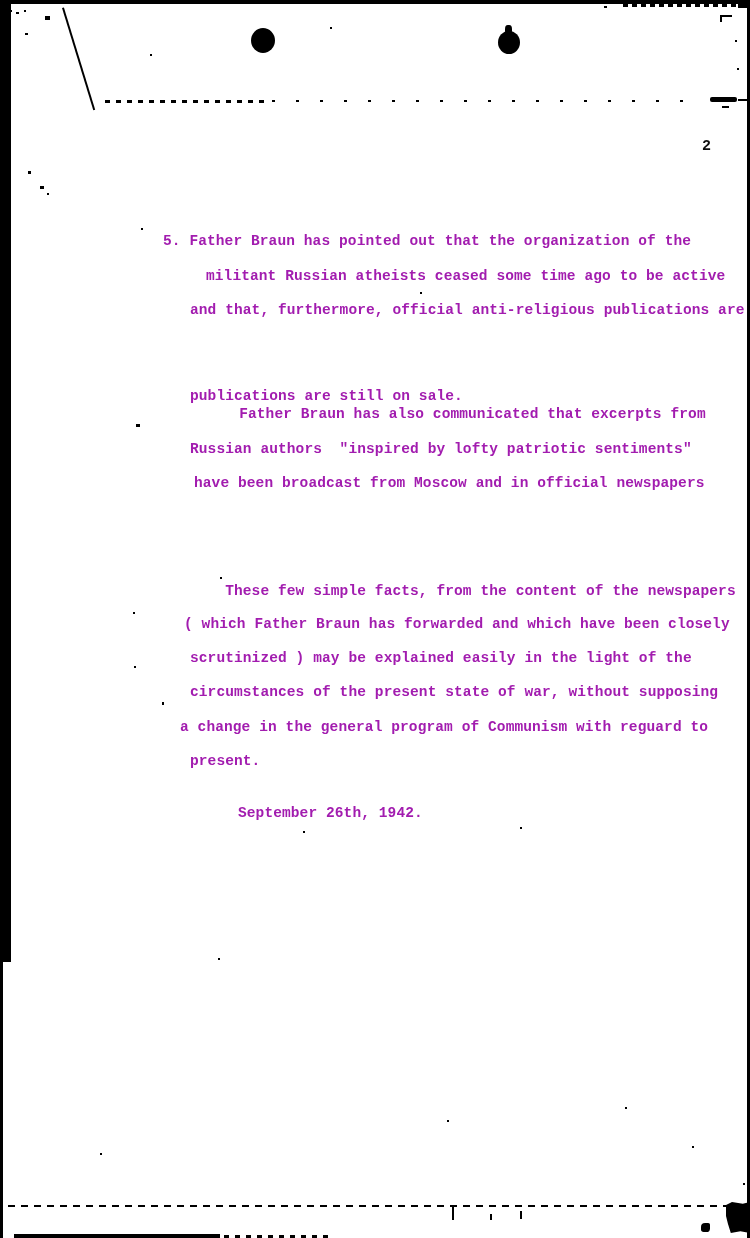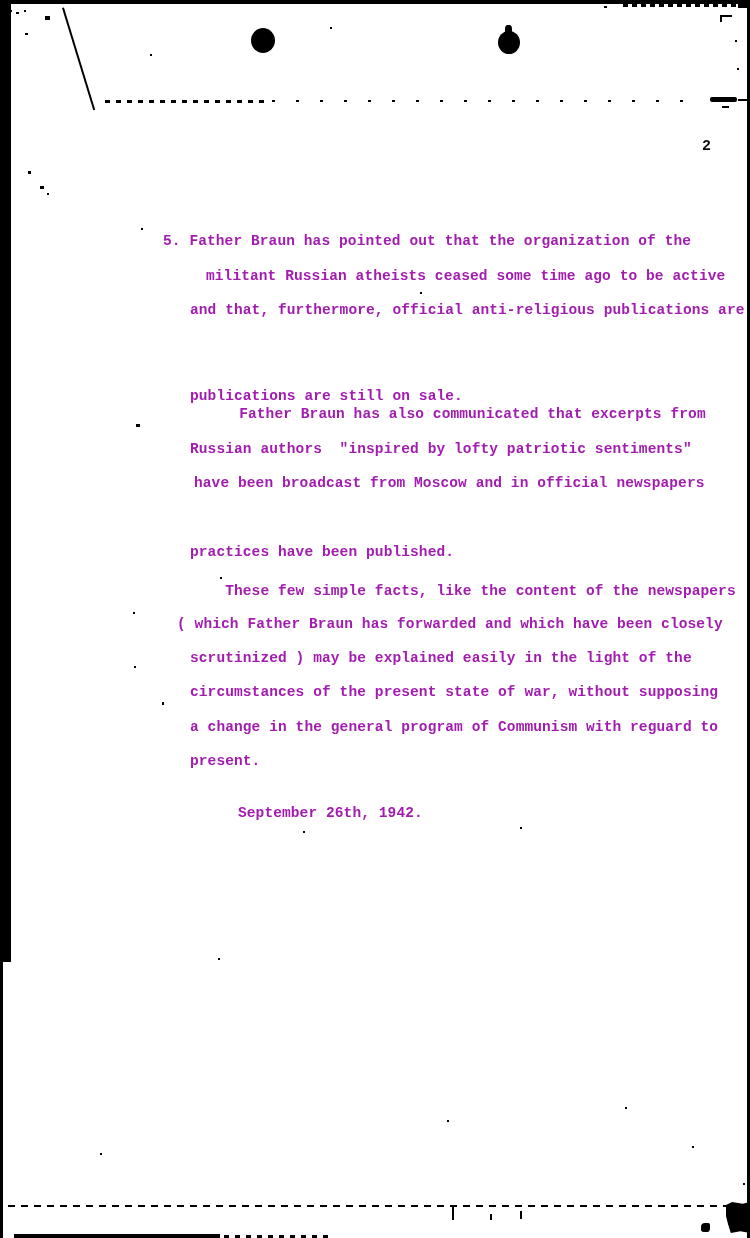--- a/index.html
+++ b/index.html
@@ -66,26 +66,25 @@
 
   <div class="pageno">2</div>
 
   <div class="tline" style="left:163px;top:233px;">5. Father Braun has pointed out that the organization of the</div>
   <div class="tline" style="left:206px;top:268px;">militant Russian atheists ceased some time ago to be active</div>
   <div class="tline" style="left:190px;top:302px;">and that, furthermore, official anti-religious publications are</div>
   <div class="tline" style="left:190px;top:388px;">publications are still on sale.</div>
   <div class="tline" style="left:204px;top:406px;font-family:Liberation Mono, monospace;">    Father Braun has also communicated that excerpts from</div>
   <div class="tline" style="left:190px;top:441px;">Russian authors  "inspired by lofty patriotic sentiments"</div>
   <div class="tline" style="left:174px;top:475px;margin-left:20px;">have been broadcast from Moscow and in official newspapers</div>
-  <div class="tline" style="left:190px;top:544px;">practices have been published.</div>
-  <div class="tline" style="left:190px;top:583px;">    These few simple facts, like the content of the newspapers</div>
-  <div class="tline" style="left:177px;top:616px;">( which Father Braun has forwarded and which have been closely</div>
+  <div class="tline" style="left:190px;top:583px;">    These few simple facts, from the content of the newspapers</div>
+  <div class="tline" style="left:184px;top:616px;">( which Father Braun has forwarded and which have been closely</div>
   <div class="tline" style="left:190px;top:684px;">circumstances of the present state of war, without supposing</div>
   <div class="tline" style="left:190px;top:650px;">scrutinized ) may be explained easily in the light of the</div>
-  <div class="tline" style="left:190px;top:719px;font-family:Liberation Mono, monospace;">a change in the general program of Communism with reguard to</div>
+  <div class="tline" style="left:180px;top:719px;font-family:Liberation Mono, monospace;">a change in the general program of Communism with reguard to</div>
   <div class="tline" style="left:190px;top:753px;">present.</div>
 
   <div class="tline" style="left:238px;top:805px;">September 26th, 1942.</div>
 
   <div class="art dashC" style="left:8px;top:1205px;width:740px;height:2px;"></div>
   <div class="art" style="left:14px;top:1234px;width:206px;height:4px;"></div>
   <div class="art dashA" style="left:224px;top:1235px;width:110px;height:3px;"></div>
   <div class="art blob" style="left:726px;top:1202px;width:24px;height:31px;"></div>
   <div class="art" style="left:701px;top:1223px;width:9px;height:9px;border-radius:45% 20% 40% 30%;"></div>
   <div class="art" style="left:452px;top:1206px;width:2px;height:14px;"></div>

